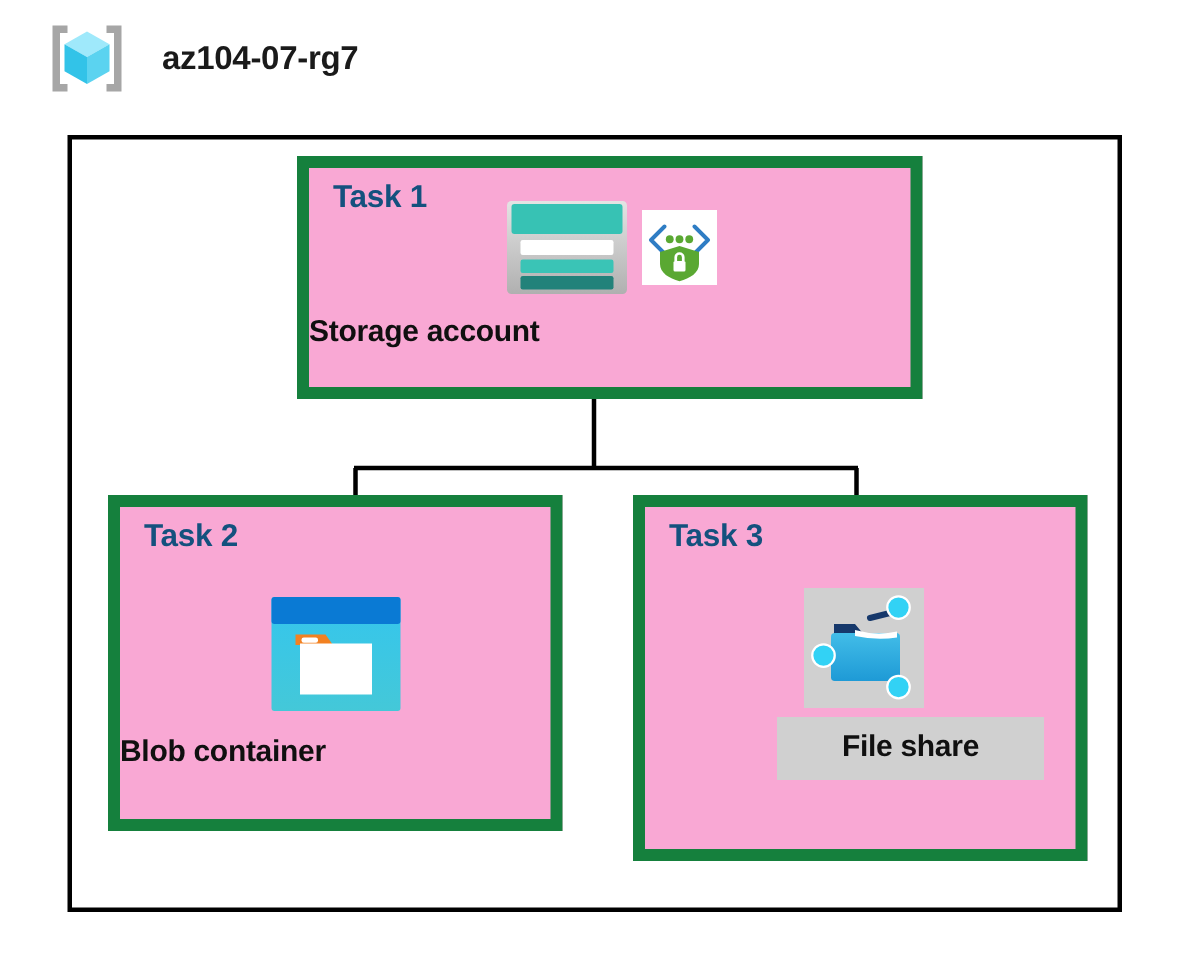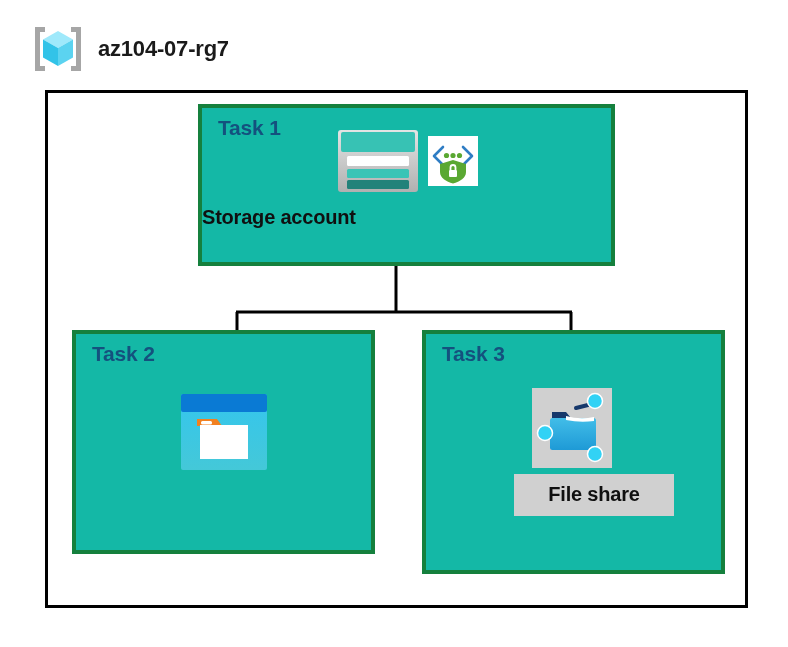--- a/index.html
+++ b/index.html
@@ -12,24 +12,24 @@
     height: 647px;
     position: relative;
     overflow: hidden;
     font-family: "Liberation Sans", sans-serif;
   }
 
   
   #rg-header {
     position: absolute;
     left: 32px;
-    top: 24px;
+    top: 14px;
     display: flex;
     align-items: center;
-    gap: 14px;
+    gap: 24px;
     text-align: center;
   }
   #rg-icon { width: 52px; height: 50px; display: block; }
   #rg-title {
     font-size: 22px;
     font-weight: bold;
     color: #1a1a1a;
     letter-spacing: -0.2px;
     white-space: nowrap;
   }
@@ -42,22 +42,22 @@
     width: 703px;
     height: 518px;
     border: 3px solid #000000;
     background: #ffffff;
     box-sizing: border-box;
   }
 
   
   .task-box {
     position: absolute;
-    background: #14b8a6;
-    border: 4px solid #15803d;
+    background: #f9a8d4;
+    border: 8px solid #15803d;
     box-sizing: border-box;
     text-decoration: underline;
   }
   #task1-box { left: 198px; top: 104px; width: 417px; height: 162px; }
   #task2-box { left: 72px;  top: 330px; width: 303px; height: 224px; }
   #task3-box { left: 422px; top: 330px; width: 303px; height: 244px; }
 
   .task-label {
     position: absolute;
     left: 16px;
@@ -113,21 +113,21 @@
     background: #d0d0d0;
     display: flex;
     align-items: center;
     justify-content: center;
   }
   #fileshare-icon { width: 72px; height: 72px; display: block; }
   #task3-caption-hl {
     position: absolute;
     left: 88px;
     top: 140px;
-    width: 160px;
+    width: 178px;
     height: 42px;
     background: #d0d0d0;
   }
   #task3-caption {
     position: absolute;
     left: 0; right: 0;
     top: 9px;
     text-align: center;
     font-size: 20px;
     font-weight: bold;
@@ -238,20 +238,21 @@
         <rect x="2" y="2" width="86" height="18" rx="2" fill="#0a7ad4"></rect>
 
         <path d="M18 27 L38 27 L43 34 L18 34 Z" fill="#f28121"></path>
         <rect x="22" y="29" width="11" height="3.5" rx="1.5" fill="#ffffff"></rect>
 
         <rect x="21" y="33" width="48" height="34" fill="#ffffff"></rect>
       </svg>
     </span>
   </div>
 
+  <div id="task2-caption" class="node-caption">Blob container</div>
 </div>
 
 <div id="task3-box" class="task-box">
   <div class="task-label">Task 3</div>
 
   <div id="fileshare-icon-wrap">
     <span>
       <svg id="fileshare-icon" viewBox="0 0 72 72" xmlns="http://www.w3.org/2000/svg">
         <defs>
           <linearGradient id="fsFolder" x1="0" y1="0" x2="0" y2="1">

